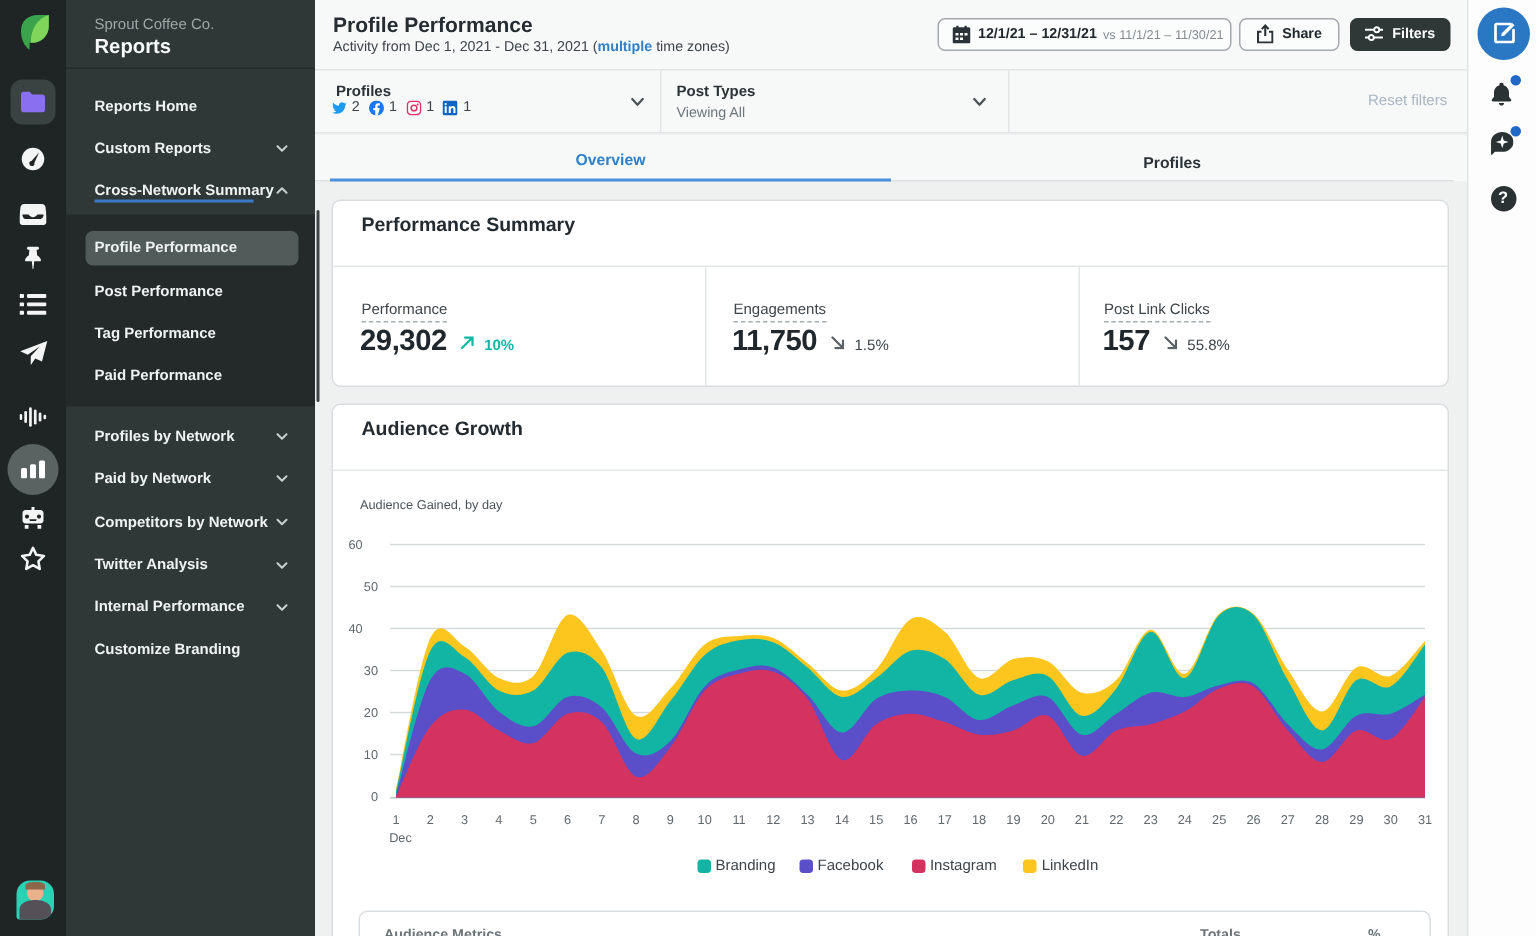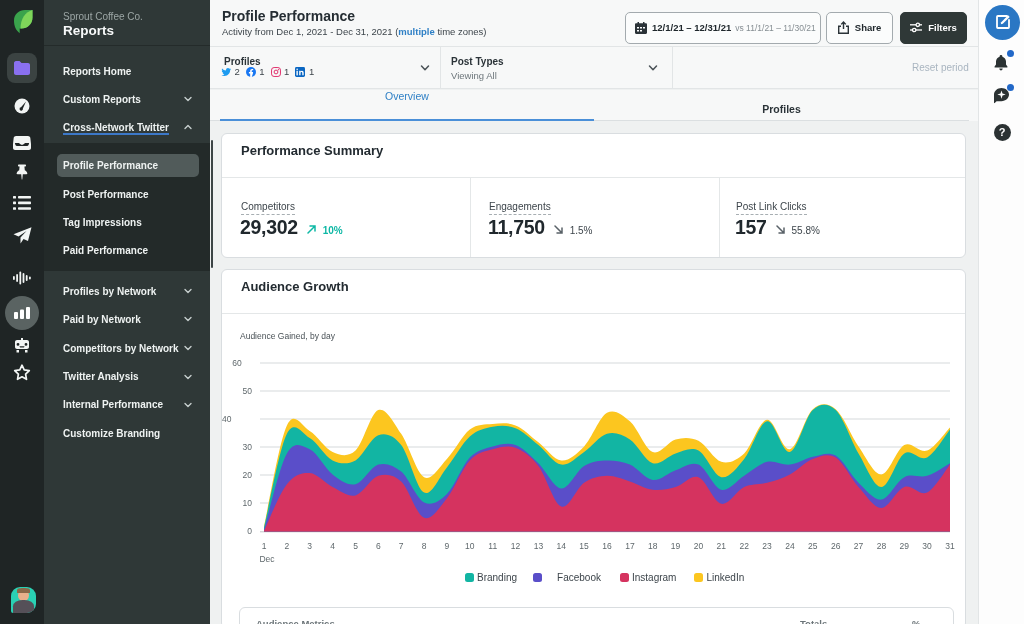--- a/index.html
+++ b/index.html
@@ -13,21 +13,21 @@
 .sbtitle { color:#f7f9f9; font-size:13.5px; font-weight:bold; }
 .navitem { position:absolute; left:19px; color:#eef2f1; font-size:10px; font-weight:bold; white-space:nowrap; }
 .chev { position:absolute; width:8px; height:8px; }
 #submenu { position:absolute; left:0; top:143px; width:166px; height:128px; background:#232a29; }
 .hibox { position:absolute; left:13px; top:10.5px; width:142px; height:23px; background:#515b5a; border-radius:5px; }
 
 #main { position:absolute; left:210px; top:0; width:768px; height:624px; background:#eff1f1; }
 #header { position:absolute; left:0; top:0; width:768px; height:46px; background:#f7f8f8; }
 #filterbar { position:absolute; left:0; top:46px; width:768px; height:43px; background:#f7f8f8; border-top:1px solid #e2e5e6; border-bottom:1px solid #e2e5e6; }
 #tabs { position:absolute; left:0; top:90px; width:768px; height:31px; background:#f7f8f8; }
-.btn { position:absolute; top:11.5px; height:32px; border:1px solid #a3aaae; border-radius:5px; background:#fbfcfc; display:flex; align-items:center; white-space:nowrap; }
+.btn { position:absolute; top:11.5px; height:22px; border:1px solid #a3aaae; border-radius:5px; background:#fbfcfc; display:flex; align-items:center; white-space:nowrap; }
 .card { position:absolute; background:#fff; border:1px solid #d9dde0; border-radius:6px; }
 .ctitle { font-size:13px; font-weight:bold; color:#232b31; }
 .csub { font-size:10px; color:#3d454b; }
 .mlabel { font-size:10px; color:#3d454b; border-bottom:1px dashed #a7aeb2; display:inline-block; padding-bottom:2px; }
 .mnum { font-size:19.5px; font-weight:bold; color:#20282d; letter-spacing:-0.3px; }
 
 #rrail { position:absolute; left:978px; top:0; width:46px; height:624px; background:#fdfdfd; border-left:1px solid #e2e5e6; }
 </style>
 </head>
 <body>
@@ -111,31 +111,31 @@
 <div id="sidebar">
   <div class="abs sbgrey" style="left:19px;top:11px">Sprout Coffee Co.</div>
   <div class="abs sbtitle" style="left:19px;top:22.5px">Reports</div>
   <div class="abs" style="left:0;top:45px;width:166px;height:1px;background:#242b2a"></div>
 
   <div class="navitem" style="top:65.5px">Reports Home</div>
   <div class="navitem" style="top:93.5px">Custom Reports</div>
   <svg class="chev" style="left:140px;top:95px" viewBox="0 0 8 8">
         <path d="M1 2.5 L4 5.5 L7 2.5" fill="none" stroke="#c6cecd" stroke-width="1.4" stroke-linecap="round" stroke-linejoin="round"></path>
       </svg>
-  <div class="navitem" style="top:121.5px">Cross-Network Twitter</div>
+  <div class="navitem" style="top:121.5px">Cross-Network Summary</div>
   <svg class="chev" style="left:140px;top:123px" viewBox="0 0 8 8">
         <path d="M1 5.5 L4 2.5 L7 5.5" fill="none" stroke="#c6cecd" stroke-width="1.4" stroke-linecap="round" stroke-linejoin="round"></path>
       </svg>
   <div class="abs" style="left:19px;top:132.5px;width:106px;height:2px;background:#3c78c8"></div>
 
   <div id="submenu">
     <div class="hibox"></div>
     <div class="navitem" style="top:16.5px">Profile Performance</div>
     <div class="navitem" style="top:45.5px">Post Performance</div>
-    <div class="navitem" style="top:74px">Tag Impressions</div>
+    <div class="navitem" style="top:74px">Tag Performance</div>
     <div class="navitem" style="top:102px">Paid Performance</div>
   </div>
 
   <div class="navitem" style="top:285.5px">Profiles by Network</div>
   <svg class="chev" style="left:140px;top:287px" viewBox="0 0 8 8">
         <path d="M1 2.5 L4 5.5 L7 2.5" fill="none" stroke="#c6cecd" stroke-width="1.4" stroke-linecap="round" stroke-linejoin="round"></path>
       </svg>
   <div class="navitem" style="top:313.5px">Paid by Network</div>
   <svg class="chev" style="left:140px;top:315px" viewBox="0 0 8 8">
         <path d="M1 2.5 L4 5.5 L7 2.5" fill="none" stroke="#c6cecd" stroke-width="1.4" stroke-linecap="round" stroke-linejoin="round"></path>
@@ -218,36 +218,36 @@
     <svg class="abs" style="left:210px;top:16px" width="10" height="10" viewBox="0 0 10 10">
           <path d="M1.5 3 L5 6.8 L8.5 3" fill="none" stroke="#4a5257" stroke-width="1.5" stroke-linecap="round" stroke-linejoin="round"></path>
         </svg>
     <div class="abs" style="left:230px;top:0;width:1px;height:41px;background:#e2e5e6"></div>
     <div class="abs" style="left:241px;top:9px;font-size:10px;font-weight:bold;color:#2b3338">Post Types</div>
     <div class="abs" style="left:241px;top:23px;font-size:9.5px;color:#6d767b">Viewing All</div>
     <svg class="abs" style="left:438px;top:16px" width="10" height="10" viewBox="0 0 10 10">
           <path d="M1.5 3 L5 6.8 L8.5 3" fill="none" stroke="#4a5257" stroke-width="1.5" stroke-linecap="round" stroke-linejoin="round"></path>
         </svg>
     <div class="abs" style="left:462px;top:0;width:1px;height:41px;background:#e2e5e6"></div>
-    <div class="abs" style="left:702px;top:15px;font-size:10px;color:#a9b5c0">Reset period</div>
+    <div class="abs" style="left:702px;top:15px;font-size:10px;color:#a9b5c0">Reset filters</div>
   </div>
 
   <div id="tabs">
     <div class="abs" style="left:0;top:30px;width:759px;height:1px;background:#dbdfe1"></div>
     <div class="abs" style="left:10px;top:28.5px;width:374px;height:2.5px;background:#4a8fd8"></div>
-    <div class="abs" style="left:10px;top:0;width:374px;text-align:center;font-size:10.5px;font-weight:normal;color:#2f80c6;padding-top:0">Overview</div>
+    <div class="abs" style="left:10px;top:0;width:374px;text-align:center;font-size:10.5px;font-weight:bold;color:#2f80c6;padding-top:11px">Overview</div>
     <div class="abs" style="left:384px;top:0;width:375px;text-align:center;font-size:10.5px;font-weight:bold;color:#2b3338;padding-top:13px">Profiles</div>
   </div>
 
   <div class="card" style="left:11px;top:133px;width:745px;height:125px">
     <div class="abs" style="left:19px;top:6.5px"><span class="ctitle">Performance Summary</span></div>
     <div class="abs" style="left:0;top:43px;width:743px;height:1px;background:#e4e7e8"></div>
     <div class="abs" style="left:248px;top:44px;width:1px;height:79px;background:#e4e7e8"></div>
     <div class="abs" style="left:497px;top:44px;width:1px;height:79px;background:#e4e7e8"></div>
-    <div class="abs" style="left:19px;top:62px"><span class="mlabel">Competitors</span></div>
+    <div class="abs" style="left:19px;top:62px"><span class="mlabel">Performance</span></div>
     <div class="abs" style="left:18px;top:81.5px"><span class="mnum">29,302</span>
       <svg style="margin-left:5px" width="9" height="9" viewBox="0 0 9 9">
             <path d="M1 8 L7.5 1.5 M3 1 L8 1 L8 6" fill="none" stroke="#0eb8a5" stroke-width="1.5" stroke-linecap="round"></path>
           </svg>
       <span style="font-size:10px;font-weight:bold;color:#0eb8a5;margin-left:2px">10%</span>
     </div>
     <div class="abs" style="left:267px;top:62px"><span class="mlabel">Engagements</span></div>
     <div class="abs" style="left:266px;top:81.5px"><span class="mnum">11,750</span>
       <svg style="margin-left:5px" width="9" height="9" viewBox="0 0 9 9">
             <path d="M1 1 L7.5 7.5 M8 3 L8 8 L3 8" fill="none" stroke="#5a6268" stroke-width="1.5" stroke-linecap="round"></path>
@@ -262,21 +262,21 @@
       <span style="font-size:10px;color:#3d454b;margin-left:2px">55.8%</span>
     </div>
   </div>
 
   <div class="card" style="left:11px;top:269px;width:745px;height:360px">
     <div class="abs" style="left:19px;top:7px"><span class="ctitle">Audience Growth</span></div>
     <div class="abs" style="left:0;top:43px;width:743px;height:1px;background:#e4e7e8"></div>
     <div class="abs" style="left:18px;top:61px;font-size:8.5px;color:#4a5257">Audience Gained, by day</div>
     <div class="abs" style="left:0;top:88px;width:30px;text-align:center;font-size:8.5px;color:#5f686c">60</div>
     <div class="abs" style="left:0;top:116px;width:30px;text-align:right;font-size:8.5px;color:#5f686c">50</div>
-    <div class="abs" style="left:0;top:144px;width:30px;text-align:left;font-size:8.5px;color:#5f686c">40</div>
+    <div class="abs" style="left:0;top:144px;width:30px;text-align:center;font-size:8.5px;color:#5f686c">40</div>
     <div class="abs" style="left:0;top:172px;width:30px;text-align:right;font-size:8.5px;color:#5f686c">30</div>
     <div class="abs" style="left:0;top:200px;width:30px;text-align:right;font-size:8.5px;color:#5f686c">20</div>
     <div class="abs" style="left:0;top:228px;width:30px;text-align:right;font-size:8.5px;color:#5f686c">10</div>
     <div class="abs" style="left:0;top:256px;width:30px;text-align:right;font-size:8.5px;color:#5f686c">0</div>
     <svg class="abs" style="left:0;top:51px" width="745" height="245" viewBox="0 0 745 245">
       <g stroke="#d5d9db" stroke-width="1">
         <line x1="38" y1="42" x2="728" y2="42"></line>
             <line x1="38" y1="70" x2="728" y2="70"></line>
         <line x1="38" y1="98" x2="728" y2="98"></line>
             <line x1="38" y1="126" x2="728" y2="126"></line>
@@ -325,21 +325,21 @@
         <text x="682.3" y="228">29</text>
         <text x="705.1" y="228">30</text>
         <text x="728.0" y="228">31</text>
         <text x="45" y="240.5">Dec</text>
       </g>
     </svg>
     <div class="abs" style="left:243px;top:302px;display:flex;align-items:center;font-size:10px;color:#3d454b">
       <div style="width:9px;height:9px;border-radius:2.5px;background:#12b5a3"></div>
           <span style="margin-left:3px">Branding</span>
       <div style="width:9px;height:9px;border-radius:2.5px;background:#5a4ec9;margin-left:16px"></div>
-          <span style="margin-left:15px">Facebook</span>
+          <span style="margin-left:3px">Facebook</span>
       <div style="width:9px;height:9px;border-radius:2.5px;background:#d5335f;margin-left:19px"></div>
           <span style="margin-left:3px">Instagram</span>
       <div style="width:9px;height:9px;border-radius:2.5px;background:#fcc61f;margin-left:18px"></div>
           <span style="margin-left:3px">LinkedIn</span>
     </div>
     <div class="abs" style="left:17px;top:337px;width:715px;height:40px;border:1px solid #d9dde0;border-radius:6px;background:#fff">
       <div class="abs" style="left:16px;top:10px;font-size:9.5px;font-weight:bold;color:#6b7478">Audience Metrics</div>
       <div class="abs" style="left:560px;top:10px;font-size:9.5px;font-weight:bold;color:#6b7478">Totals</div>
       <div class="abs" style="left:672px;top:10px;font-size:9.5px;font-weight:bold;color:#6b7478">% Change</div>
     </div>

